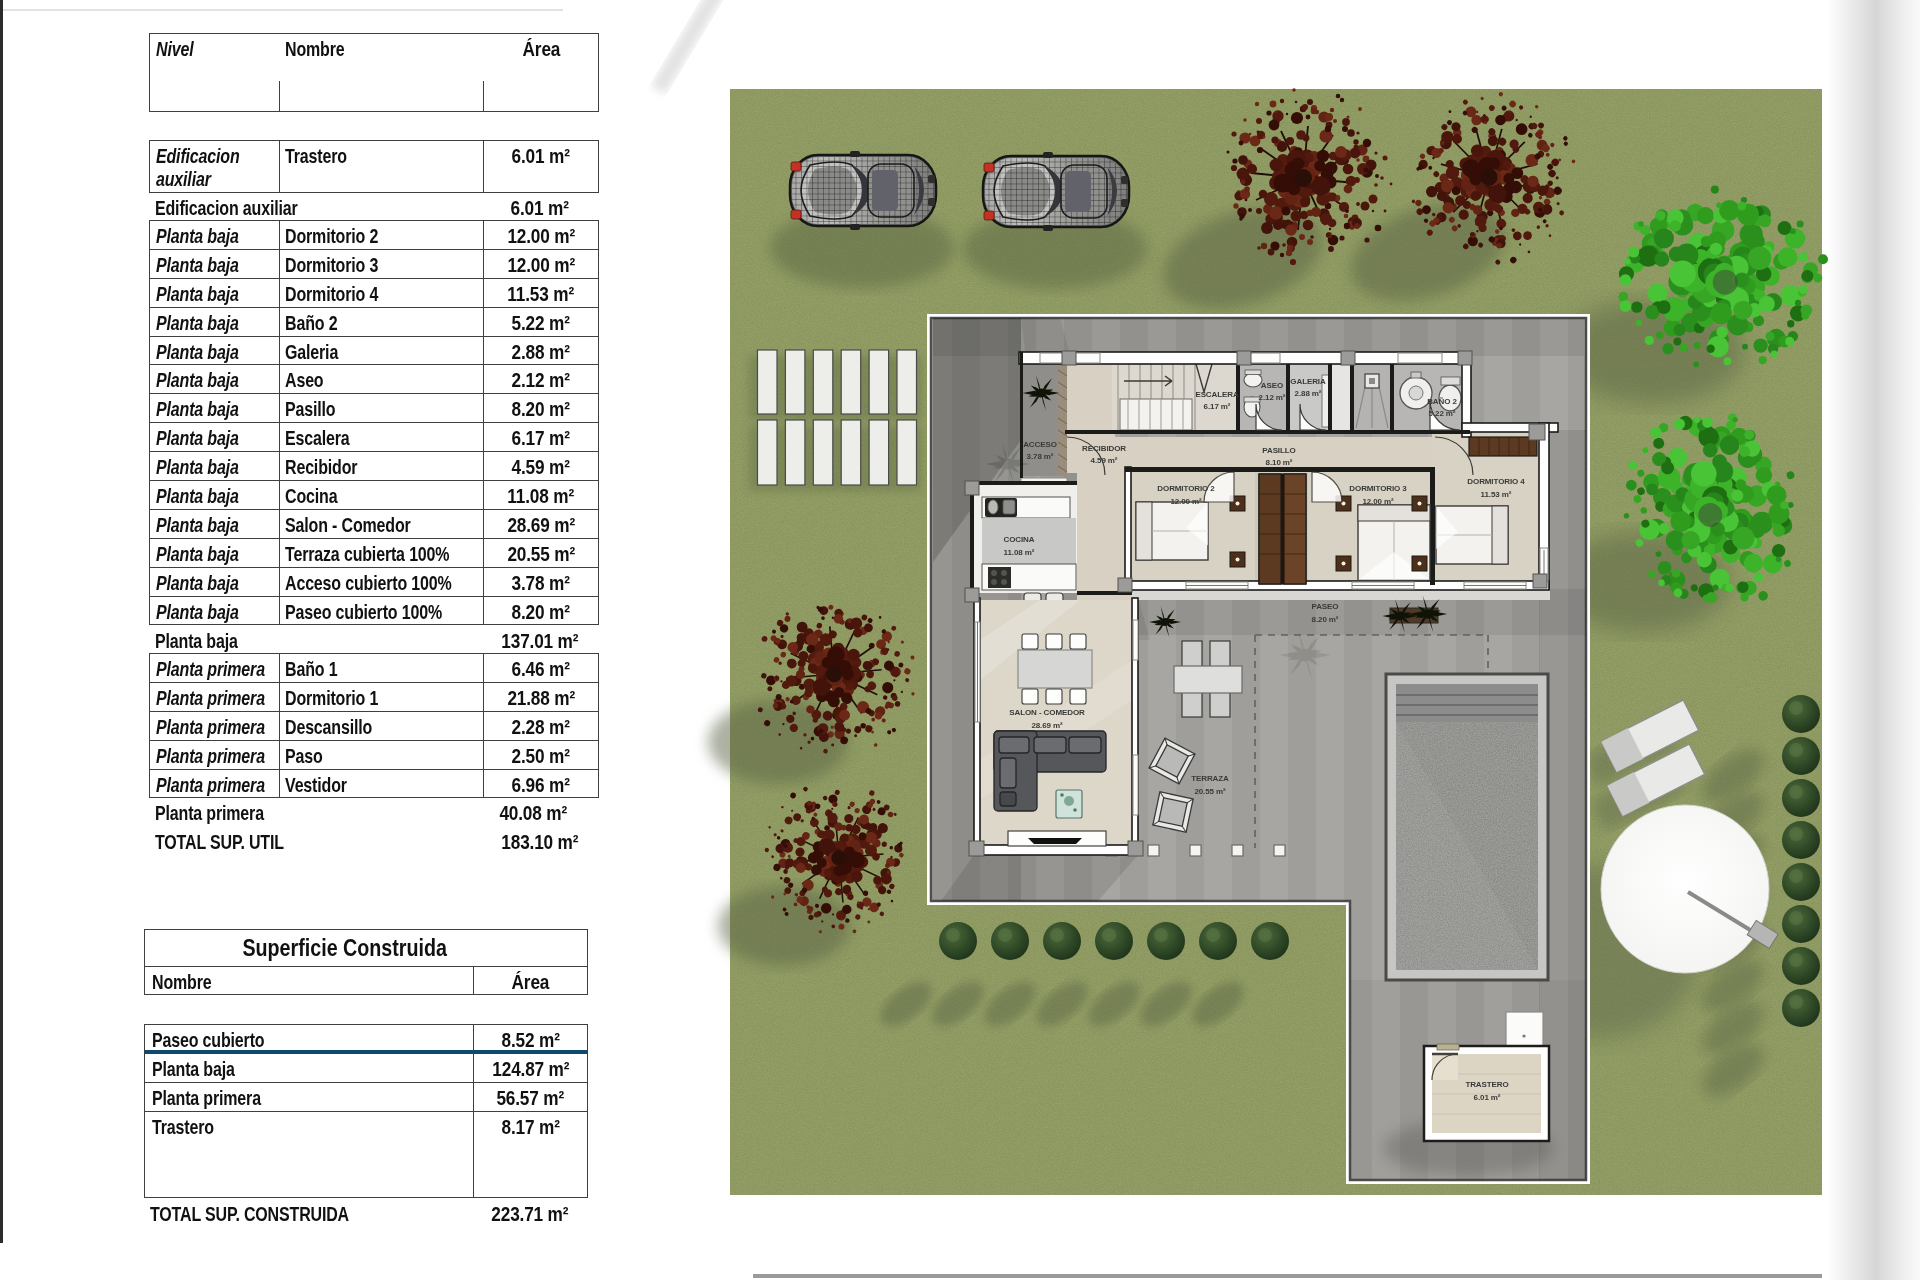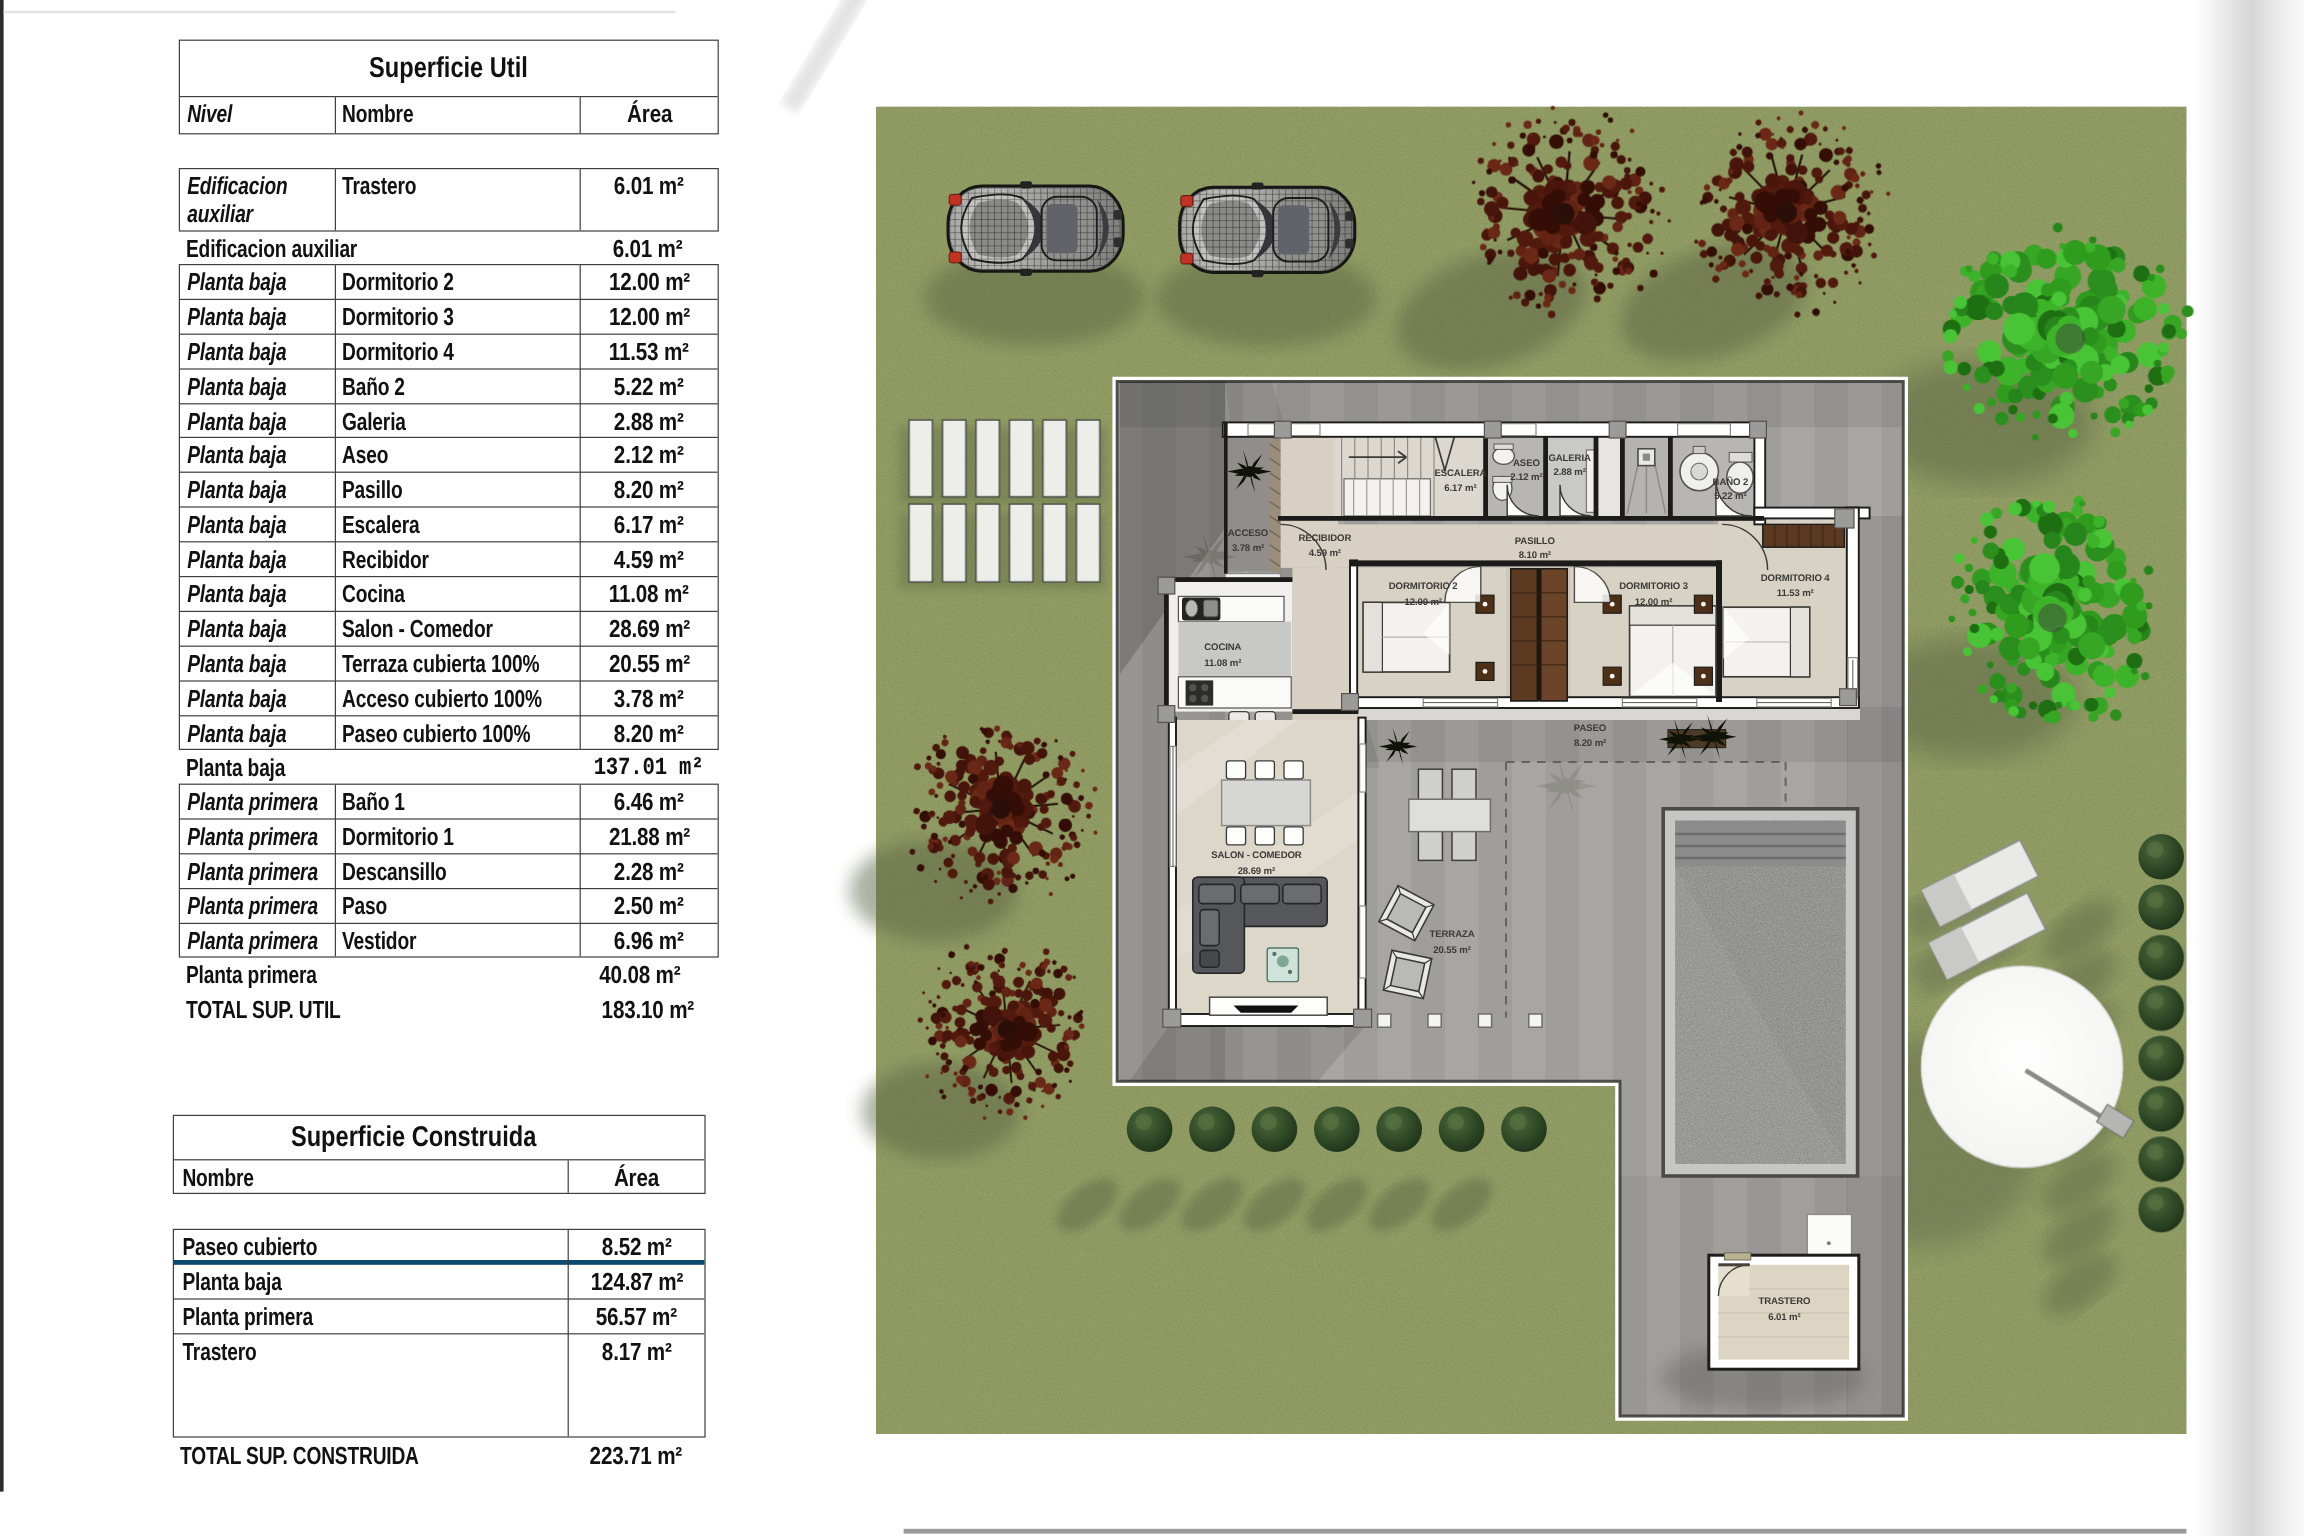--- a/index.html
+++ b/index.html
@@ -25,21 +25,20 @@
 </style>
 </head>
 <body>
 <div id="page">
 
 <div class="abs" style="left:0;top:0;width:3px;height:1243px;background:#2b2b2b;"></div>
 
 <div class="abs" style="left:3px;top:9px;width:560px;height:2px;background:#e2e2e2;"></div>
 
 <div class="tbl t1" style="left:149px;top:33px;width:450px;height:79px;">
-  <div style="position:relative;height:46px;border-bottom:1px solid #3f3f3f;text-align:center;font-size:24px;line-height:46px;"><span class="sc">Superficie Util</span></div>
 
   <div class="trow fs20" style="height:31px;">
     <div class="c1"><span class="s8">Nivel</span></div>
     <div class="c2"><span class="s8">Nombre</span></div>
     <div class="c3"><span class="s9">Área</span></div>
   </div>
   <div class="vline" style="left:129px;top:47px;"></div>
   <div class="vline" style="left:333px;top:47px;"></div>
 </div>
 
@@ -128,21 +127,21 @@
         <div class="c1"><span class="s8">Planta baja</span></div>
         <div class="c2"><span class="s8">Paseo cubierto 100%</span></div>
         <div class="c3"><span class="s9">8.20 m²</span></div>
       </div>
   <div class="vline" style="left:129px;"></div>
   <div class="vline" style="left:333px;"></div>
 </div>
 
 <div class="sum" style="left:149px;top:629px;width:450px;">
   <span class="nm"><span class="s8">Planta baja</span></span>
-  <span style="position:absolute;left:333px;width:116px;text-align:center;font-family:Liberation Mono, monospace;"><span class="s9">137.01 m²</span></span>
+  <span style="position:absolute;left:333px;width:116px;text-align:center;"><span class="s9">137.01 m²</span></span>
 </div>
 
 <div class="tbl t1 fs20" style="left:149px;top:653px;width:450px;height:145px;">
 <div class="trow" style="height:28.9px;border-bottom:1px solid #3f3f3f;">
         <div class="c1"><span class="s8">Planta primera</span></div>
         <div class="c2"><span class="s8">Baño 1</span></div>
         <div class="c3"><span class="s9">6.46 m²</span></div>
       </div>
       <div class="trow" style="height:28.9px;border-bottom:1px solid #3f3f3f;">
         <div class="c1"><span class="s8">Planta primera</span></div>

